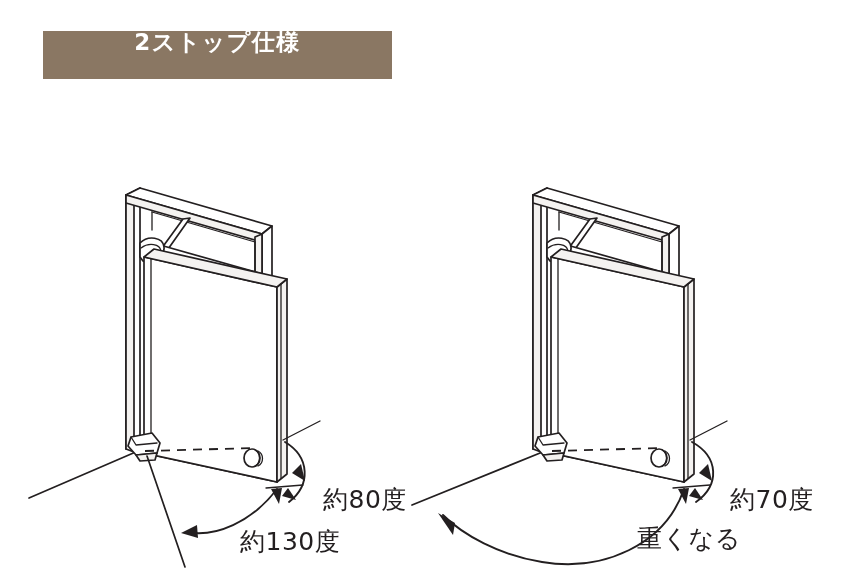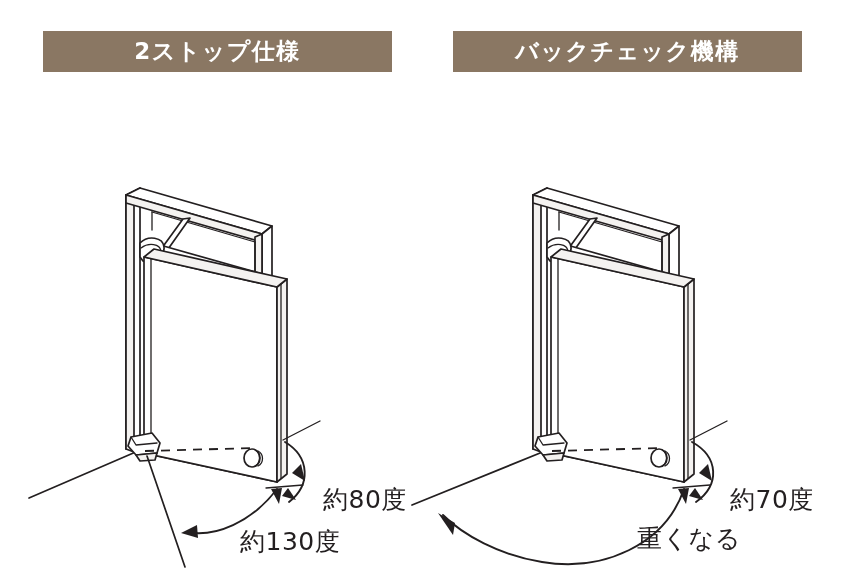--- a/index.html
+++ b/index.html
@@ -18,24 +18,23 @@
     position: relative;
     width: 852px;
     height: 572px;
     background: #ffffff;
   }
 
   
   .panel-header {
     position: absolute;
     top: 31px;
-    height: 41px;
+    height: 48px;
     background: #8a7763;
     display: flex;
-    align-items: center;
     justify-content: center;
     box-sizing: border-box;
   }
   .panel-header.left  { left: 43px;  width: 349px; }
   .panel-header.right { left: 453px; width: 349px; }
 
   .panel-header .title {
     color: #ffffff;
     font-size: 23px;
     font-weight: bold;
@@ -80,23 +79,20 @@
 </style>
 </head>
 <body>
 
 <div id="page">
 
   <div class="panel-header left">
     <span class="title">2ストップ仕様</span>
   </div>
 
-  <div class="panel-header right">
-    <span class="title">バックチェック機構</span>
-  </div>
 
   <div class="panel-body left">
     <svg viewBox="0 0 426 487" xmlns="http://www.w3.org/2000/svg">
 
       <g>
 
         <path class="ln" d="M 29,413 L 138,366"></path>
 
         <path class="ln" d="M 143,368 L 277,397"></path>
       </g>

